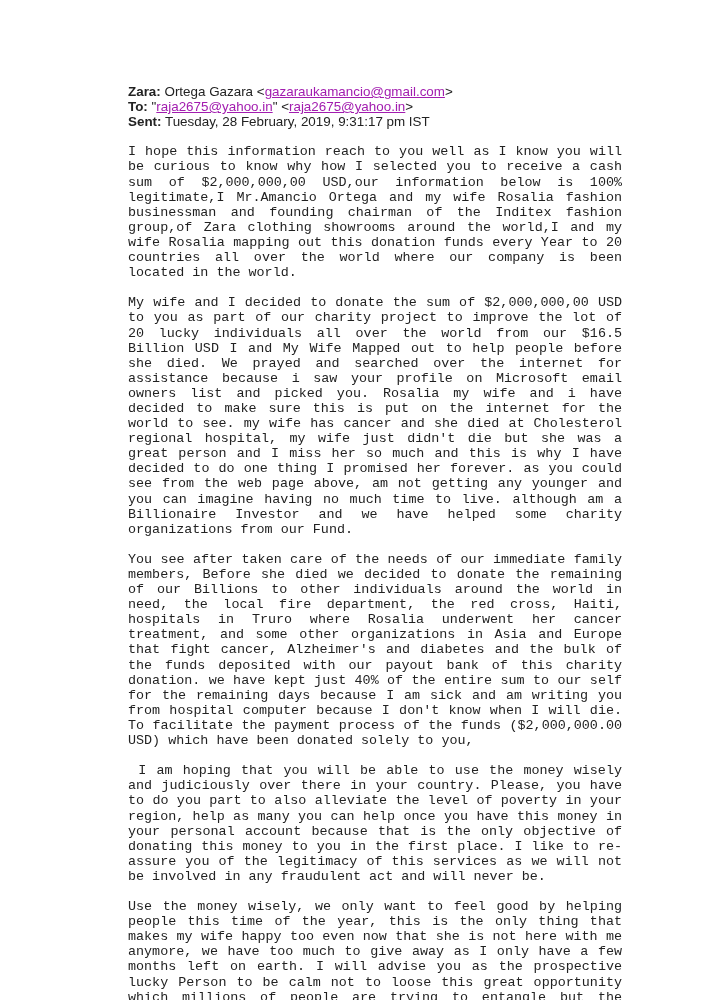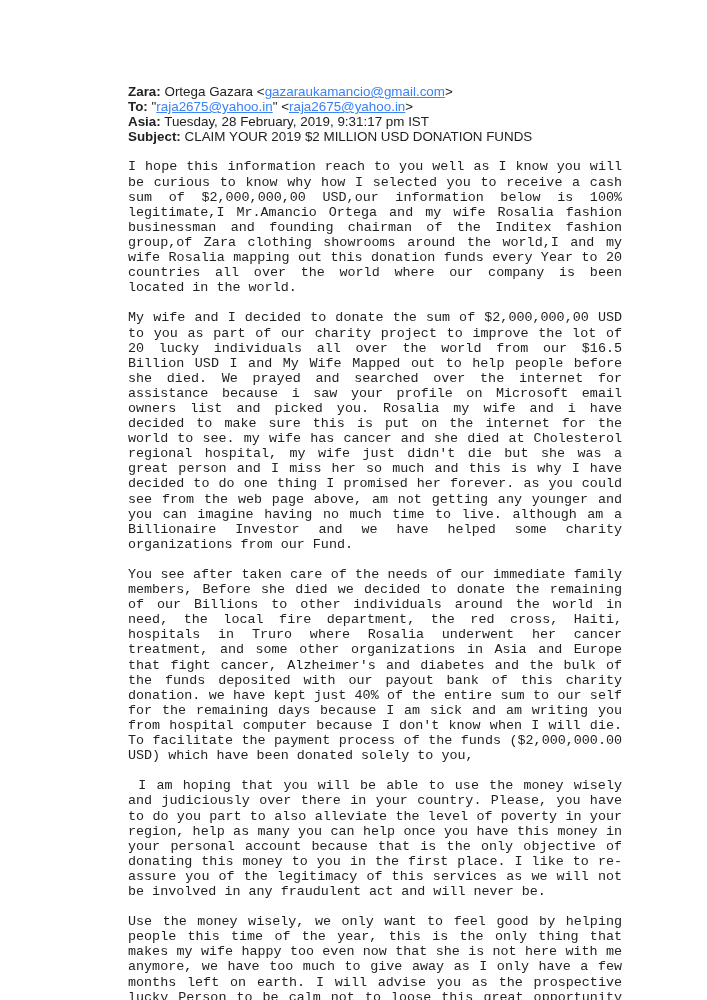--- a/index.html
+++ b/index.html
@@ -4,46 +4,42 @@
 <style>
   html, body { margin: 0; padding: 0; background: #ffffff; }
   body { width: 707px; height: 1000px; position: relative; overflow: hidden; }
   .page {
     position: absolute; left: 128px; top: 84px; width: 494px;
     font-family: "Liberation Sans", sans-serif;
     font-size: 13.4px; line-height: 15.1px; color: #222222;
   }
   .hdr-line { white-space: nowrap; }
   .hdr-label { font-weight: bold; }
-  .link { color: #3b82f6; text-decoration: underline; }
+  .link { color: #a21caf; text-decoration: underline; }
   .para { text-align: justify; margin: 0; font-family: Liberation Mono, monospace; }
   .gap { height: 15.1px; }
   .closing { margin: 0; text-align: right; }
 </style>
 </head>
 <body>
 
 <div class="page">
   <div class="header">
     <div class="hdr-line">
       <span class="hdr-label">Zara:</span>
       <span>Ortega Gazara</span>
       <span>&lt;</span><a class="link">gazaraukamancio@gmail.com</a><span>&gt;</span>
     </div>
     <div class="hdr-line">
       <span class="hdr-label">To:</span>
       <span>"</span><a class="link">raja2675@yahoo.in</a><span>" &lt;</span><a class="link">raja2675@yahoo.in</a><span>&gt;</span>
     </div>
     <div class="hdr-line">
-      <span class="hdr-label">Asia:</span>
+      <span class="hdr-label">Sent:</span>
       <span>Tuesday, 28 February, 2019, 9:31:17 pm IST</span>
-    </div>
-    <div class="hdr-line">
-      <span class="hdr-label">Subject:</span>
-      <span>CLAIM YOUR 2019 $2 MILLION USD DONATION FUNDS</span>
     </div>
   </div>
 
   <div class="gap"></div>
 
   <div class="body">
     <p class="para">I hope this information reach to you well as I know you will be curious to know why how I selected you to receive a cash sum of $2,000,000,00 USD,our information below is 100% legitimate,I Mr.Amancio Ortega and my wife Rosalia fashion businessman and founding chairman of the Inditex fashion group,of Zara clothing showrooms around the world,I and my wife Rosalia mapping out this donation funds every Year to 20 countries all over the world where our company is been located in the world.</p>
     <div class="gap"></div>
     <p class="para">My wife and I decided to donate the sum of $2,000,000,00 USD to you as part of our charity project to improve the lot of 20 lucky individuals all over the world from our $16.5 Billion USD I and My Wife Mapped out to help people before she died. We prayed and searched over the internet for assistance because i saw your profile on Microsoft email owners list and picked you. Rosalia my wife and i have decided to make sure this is put on the internet for the world to see. my wife has cancer and she died at Cholesterol regional hospital, my wife just didn't die but she was a great person and I miss her so much and this is why I have decided to do one thing I promised her forever. as you could see from the web page above, am not getting any younger and you can imagine having no much time to live. although am a Billionaire Investor and we have helped some charity organizations from our Fund.</p>
     <div class="gap"></div>

